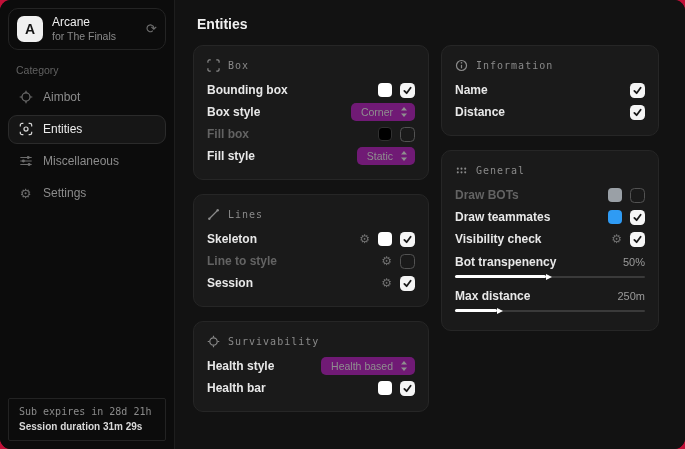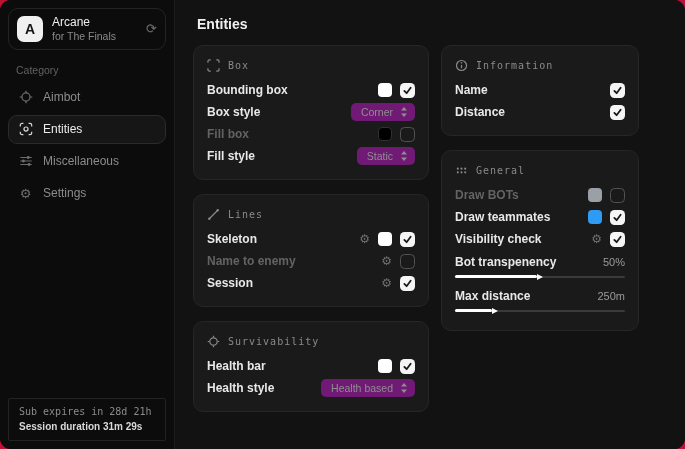--- a/index.html
+++ b/index.html
@@ -26,21 +26,21 @@
   .side-footer{margin-top:auto;border:1px solid #232323;border-radius:2px;padding:7px 10px 8px;}
   .sf1{font-family:"DejaVu Sans Mono",monospace;font-size:10px;color:#8b8b8b;white-space:nowrap;}
   .sf2{font-size:10px;color:#d9d9d9;font-weight:700;margin-top:4px;}
 
   
   .main{flex:1;padding:13px 14px;box-sizing:border-box;background:#121212;}
   .main-title{font-size:14px;font-weight:700;color:#f0f0f0;margin:3px 0 13px 8px;}
   .cols{display:flex;gap:12px;margin-left:4px;}
   .col{display:flex;flex-direction:column;gap:14px;}
   .col-left{width:236px;}
-  .col-right{width:198px;}
+  .col-right{width:218px;}
   .panel{background:#1a1a1a;border:1px solid #262626;border-radius:10px;padding:10px 13px 12px;
     display:flex;flex-direction:column;box-sizing:border-box;}
   .phead{display:flex;align-items:center;gap:8px;color:#8a8a8a;font-family:"DejaVu Sans Mono",monospace;
     font-size:10px;letter-spacing:1px;margin:3px 0 7px;}
   .phead .ic{width:13px;height:13px;color:#8a8a8a;display:flex;flex:none;}
   .row{display:flex;justify-content:space-between;align-items:center;min-height:22px;}
   .lbl{font-size:12px;color:#e8e8e8;font-weight:700;}
   .lbl.dim{color:#636363;}
   .ctrls{display:flex;align-items:center;gap:8px;}
   .gear{color:#707070;font-size:12px;line-height:1;cursor:pointer;font-family:"DejaVu Sans",sans-serif;}
@@ -209,21 +209,21 @@
               <span class="gear">⚙</span>
               <span class="swatch sw-white"></span>
               <span class="cb on">
                 <svg viewBox="0 0 10 10" fill="none" stroke="#1a1a1a" stroke-width="2" stroke-linecap="round" stroke-linejoin="round">
                     <polyline points="1.5,5.5 4,8 8.5,2"></polyline>
                   </svg>
               </span>
             </span>
           </div>
           <div class="row">
-            <span class="lbl dim">Name to enemy</span>
+            <span class="lbl dim">Line to style</span>
             <span class="ctrls">
               <span class="gear">⚙</span>
               <span class="cb off"></span>
             </span>
           </div>
           <div class="row">
             <span class="lbl">Session</span>
             <span class="ctrls">
               <span class="gear">⚙</span>
               <span class="cb on">
@@ -240,40 +240,40 @@
             <span class="ic">
               <svg viewBox="0 0 14 14" width="13" height="13" fill="none" stroke="currentColor" stroke-width="1.3">
                 <circle cx="7" cy="7" r="4"></circle>
                 <line x1="7" y1="0.8" x2="7" y2="2.4"></line>
                   <line x1="7" y1="11.6" x2="7" y2="13.2"></line>
                 <line x1="0.8" y1="7" x2="2.4" y2="7"></line>
                   <line x1="11.6" y1="7" x2="13.2" y2="7"></line>
               </svg>
             </span>
             <span>Survivability</span>
-          </div>
-          <div class="row">
-            <span class="lbl">Health bar</span>
-            <span class="ctrls">
-              <span class="swatch sw-white"></span>
-              <span class="cb on">
-                <svg viewBox="0 0 10 10" fill="none" stroke="#1a1a1a" stroke-width="2" stroke-linecap="round" stroke-linejoin="round">
-                    <polyline points="1.5,5.5 4,8 8.5,2"></polyline>
-                  </svg>
-              </span>
-            </span>
           </div>
           <div class="row">
             <span class="lbl">Health style</span>
             <span class="dd">
               <span>Health based</span>
               <svg viewBox="0 0 8 10" fill="currentColor">
                   <path d="M4 0L7 3.6H1z"></path>
                   <path d="M4 10L1 6.4h6z"></path>
                 </svg>
+            </span>
+          </div>
+          <div class="row">
+            <span class="lbl">Health bar</span>
+            <span class="ctrls">
+              <span class="swatch sw-white"></span>
+              <span class="cb on">
+                <svg viewBox="0 0 10 10" fill="none" stroke="#1a1a1a" stroke-width="2" stroke-linecap="round" stroke-linejoin="round">
+                    <polyline points="1.5,5.5 4,8 8.5,2"></polyline>
+                  </svg>
+              </span>
             </span>
           </div>
         </div>
       </div>
 
       <div class="col col-right">
 
         <div class="panel">
           <div class="phead">
             <span class="ic">

